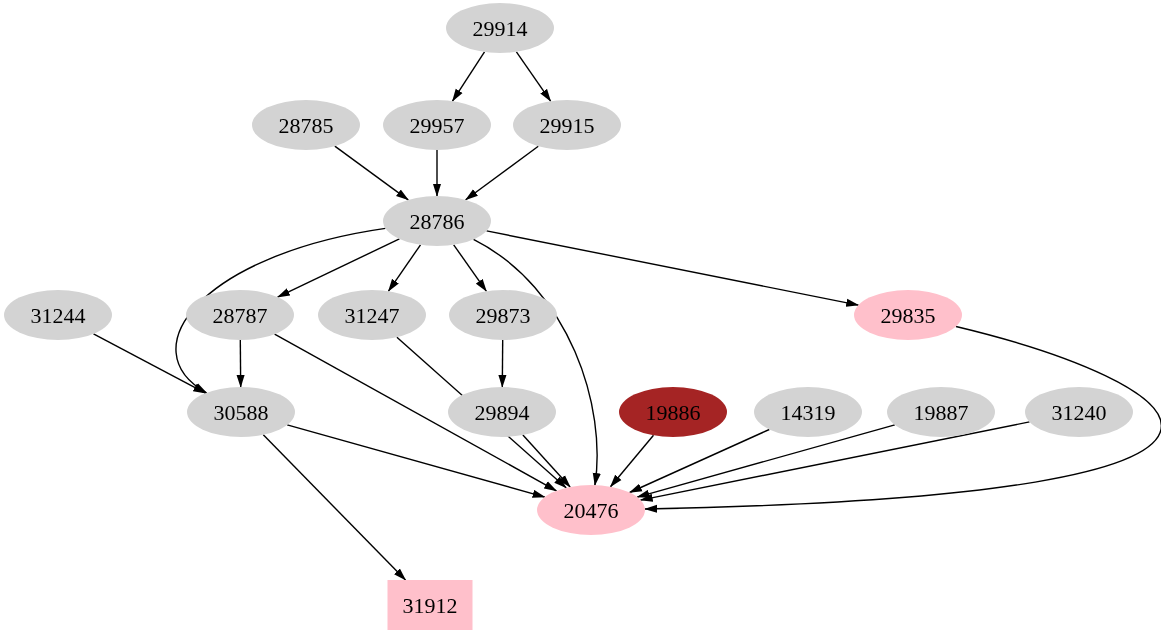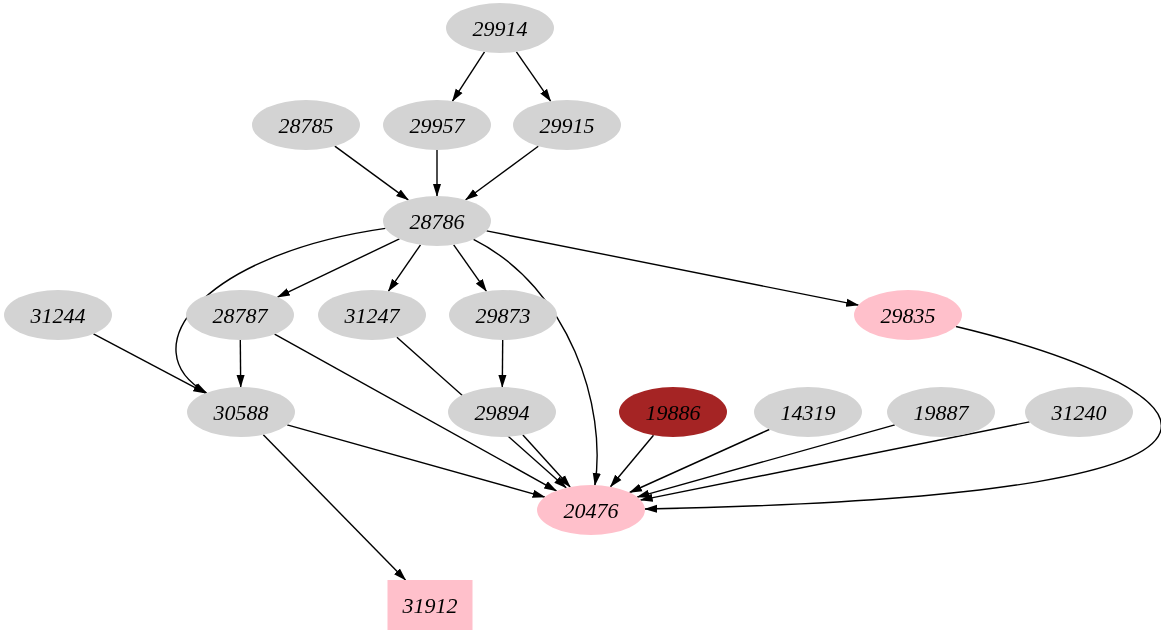--- a/index.html
+++ b/index.html
@@ -6,21 +6,20 @@
     margin: 0;
     padding: 0;
     background: #ffffff;
   }
   .canvas {
     position: relative;
     width: 1161px;
     height: 635px;
     background: #ffffff;
     font-family: "Liberation Serif", "DejaVu Serif", serif;
-    font-style: italic;
   }
   svg { display: block; }
   .edge {
     fill: none;
     stroke: #000000;
     stroke-width: 1.4;
   }
   .node-shape {
     stroke: none;
   }

